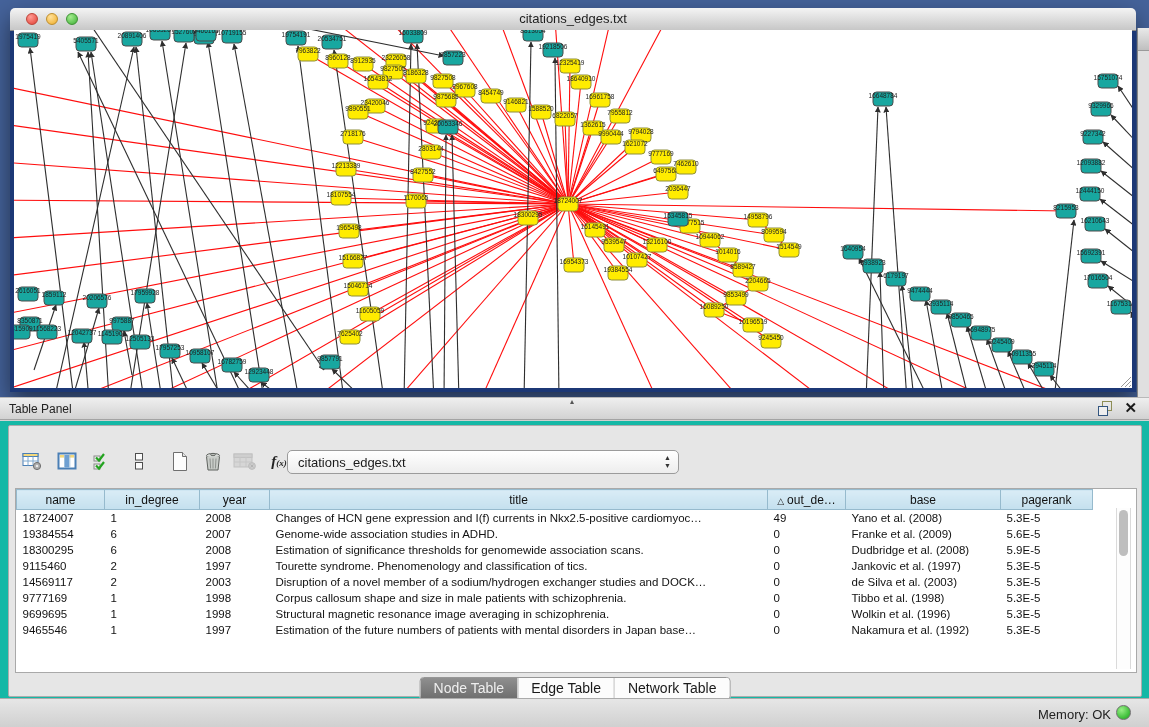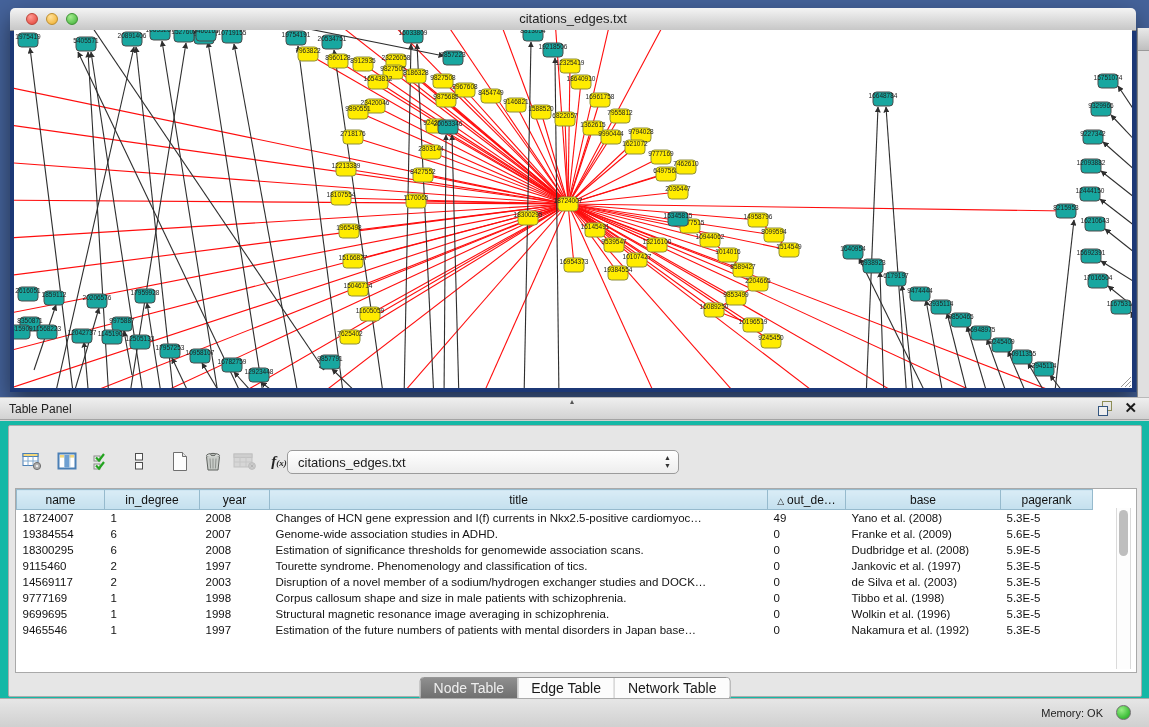--- a/index.html
+++ b/index.html
@@ -65,21 +65,21 @@
   
   .tabs{position:absolute;left:50%;top:251px;transform:translateX(-50%);display:inline-flex;
         border:1px solid #969696;border-radius:4px;overflow:hidden;background:#FCFCFC;
         box-shadow:0 1px 0 rgba(255,255,255,.7);}
   .tab{padding:2px 13px 3px;font-size:14px;color:#1A1A1A;border-left:1px solid #C2C2C2;background:#FCFCFC;}
   .tab:first-child{border-left:0;}
   .tab.active{background:linear-gradient(#8F8F8F,#6E6E6E);color:#EFEFEF;}
   
   .statusbar{position:absolute;left:0;top:698px;width:1149px;height:29px;box-sizing:border-box;
              background:linear-gradient(#E6E6E6,#D0D0D0);border-top:1px solid #ABABAB;}
-  .memory-label{position:absolute;right:46px;top:8px;font-size:11px;color:#222;}
+  .memory-label{position:absolute;right:38px;top:8px;font-size:13px;color:#222;}
   .memory-dot{position:absolute;right:18px;top:6px;width:15px;height:15px;border-radius:50%;box-sizing:border-box;
               background:radial-gradient(circle at 35% 30%,#98EF86,#3FBF3A 65%,#2E9E2B);border:1px solid #6F6F6F;}
 </style>
 </head>
 <body>
 
 <div class="app">
 
   <div class="desktop">
     <div class="net-window">

